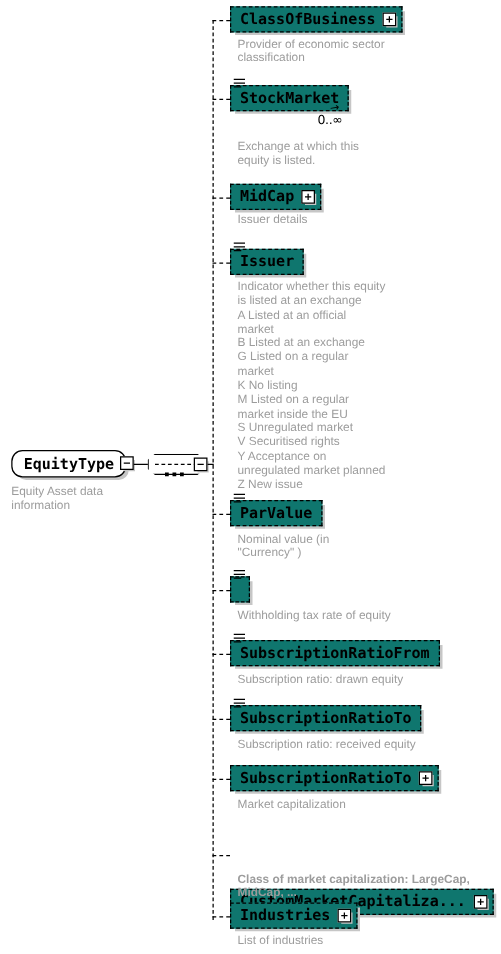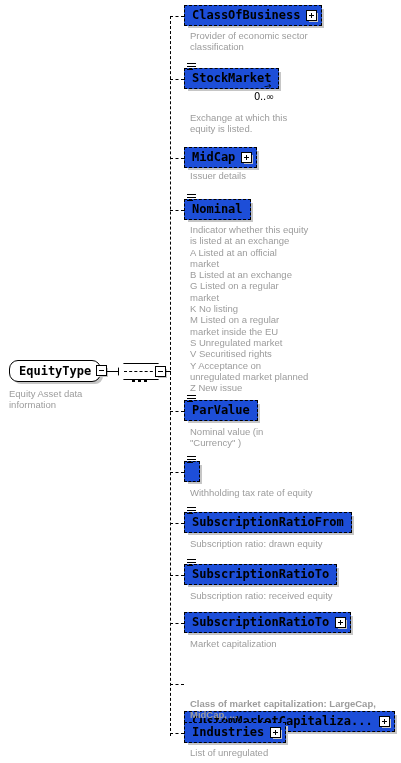--- a/index.html
+++ b/index.html
@@ -108,21 +108,21 @@
     border-top:1px dashed #000;
   }
 
   
   .node { position:absolute; }
   .node-box {
     position:relative;
     display:inline-block;
     height:21px;
     border:1px dashed #000;
-    background:#1d4ed8;
+    background:#0f766e;
     padding:0 7px;
     line-height:19px;
     font-family:"DejaVu Sans Mono","Liberation Mono",monospace;
     font-weight:bold;
     font-size:12px;
     color:#000;
     white-space:nowrap;
     box-shadow:3px 3px 0 -1px #c6c6c6;
   }
   .node-box.has-btn { padding-right:21px; }
@@ -210,21 +210,21 @@
       <div class="node-desc" style="left: 190px; top: 112px; width: 200px;">Exchange at which this
 equity is listed.</div>
       <div class="stub" style="left: 170px; top: 158px; width: 14px;"></div>
       <div class="node" style="left: 184px; top: 147px;"><div class="node-box has-btn"><span>MidCap</span><span class="sq-btn plus node-btn"></span></div></div>
       <div class="node-desc" style="left: 190px; top: 170px; width: 200px;">Issuer details</div>
       <div class="stub" style="left: 170px; top: 210px; width: 14px;"></div>
       <div class="node" style="left: 184px; top: 199px;"><div class="node-box"><span class="st-icon">
             <i></i>
             <i></i>
             <i></i>
-          </span><span>Nominal</span></div></div>
+          </span><span>Issuer</span></div></div>
       <div class="node-desc" style="left: 190px; top: 224px; width: 200px;">Indicator whether this equity
 is listed at an exchange
 A    Listed at an official
 market
 B   Listed at an exchange
 G   Listed on a regular
 market
 K   No listing
 M  Listed on a regular
 market inside the EU
@@ -264,16 +264,16 @@
       <div class="node-desc" style="left: 190px; top: 590px; width: 200px;">Subscription ratio: received equity</div>
       <div class="stub" style="left: 170px; top: 623px; width: 14px;"></div>
       <div class="node" style="left: 184px; top: 612px;"><div class="node-box has-btn"><span>SubscriptionRatioTo</span><span class="sq-btn plus node-btn"></span></div></div>
       <div class="node-desc" style="left: 190px; top: 638px; width: 200px;">Market capitalization</div>
       <div class="stub" style="left: 170px; top: 684px; width: 14px;"></div>
       <div class="node" style="left: 184px; top: 711px;"><div class="node-box has-btn"><span>CustomMarketCapitaliza...</span><span class="sq-btn plus node-btn"></span></div></div>
       <div class="node-desc" style="left: 190px; top: 698px; width: 200px; font-weight: bold;">Class of market capitalization: LargeCap,
 MidCap, ...</div>
       <div class="stub" style="left: 170px; top: 733px; width: 14px;"></div>
       <div class="node" style="left: 184px; top: 722px;"><div class="node-box has-btn"><span>Industries</span><span class="sq-btn plus node-btn"></span></div></div>
-      <div class="node-desc" style="left: 190px; top: 747px; width: 200px;">List of unregulated</div>
+      <div class="node-desc" style="left: 190px; top: 747px; width: 200px;">List of industries</div>
     </div>
 
 </div>
 
 </body></html>

